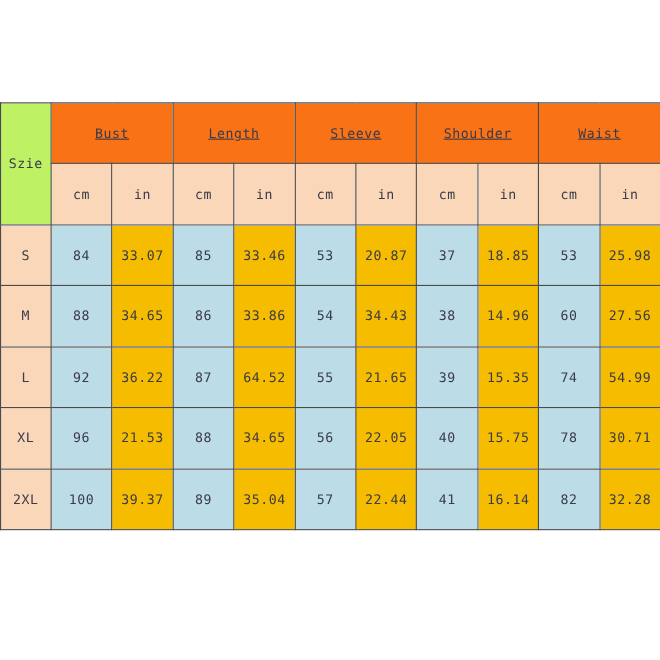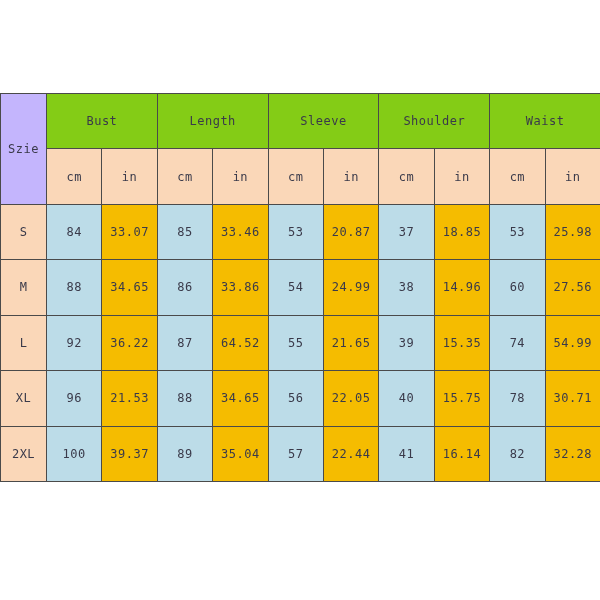--- a/index.html
+++ b/index.html
@@ -36,26 +36,27 @@
     color: #3a3a4a;
     font-size: 12px;
     letter-spacing: 0.5px;
     padding: 0;
     overflow: hidden;
     white-space: nowrap;
   }
 
   
   td.hdr {
-    background: #84cc16;
+    background: #f97316;
     font-size: 12px;
     color: #4a4038;
+    text-decoration: underline;
   }
   td.hdr-size {
-    background: #c4b5fd;
+    background: #bef264;
     font-size: 12px;
     color: #4a4038;
   }
   td.hdr-unit {
     background: #fad7b8;
     font-size: 11.5px;
     color: #4a4038;
   }
 
   
@@ -133,21 +134,21 @@
         <td class="in-cell">25.98</td>
       </tr>
 
       <tr>
         <td class="size-cell">M</td>
         <td class="cm-cell">88</td>
         <td class="in-cell">34.65</td>
         <td class="cm-cell">86</td>
         <td class="in-cell">33.86</td>
         <td class="cm-cell">54</td>
-        <td class="in-cell">24.99</td>
+        <td class="in-cell">34.43</td>
         <td class="cm-cell">38</td>
         <td class="in-cell">14.96</td>
         <td class="cm-cell">60</td>
         <td class="in-cell">27.56</td>
       </tr>
 
       <tr>
         <td class="size-cell">L</td>
         <td class="cm-cell">92</td>
         <td class="in-cell">36.22</td>

